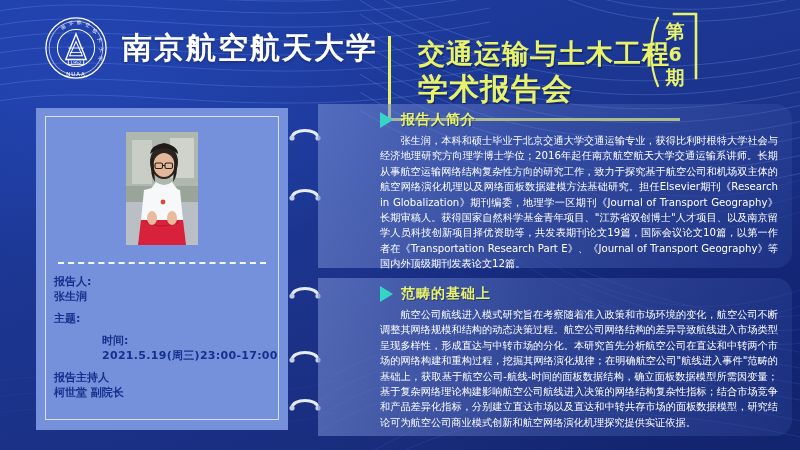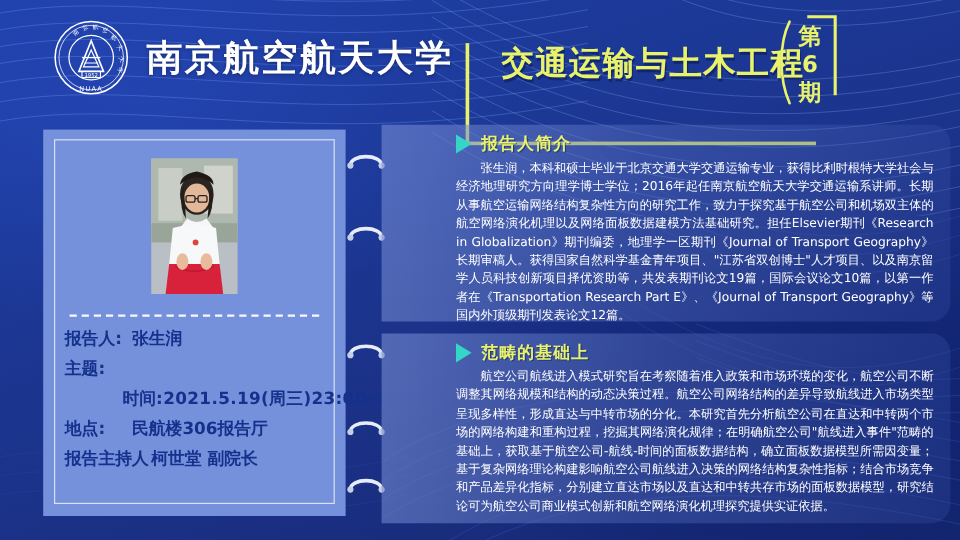--- a/index.html
+++ b/index.html
@@ -112,24 +112,25 @@
     opacity: .95;
   }
   .detail-list {
     position: absolute; left: 18px; right: 14px; top: 166px;
   }
   .detail-row {
     display: flex;
     align-items: baseline;
     margin-bottom: 7px;
     color: #14318c;
-    font-size: 14px;
+    font-size: 11px;
     font-weight: 700;
     white-space: nowrap;
     font-family: "DejaVu Sans", "Liberation Sans", sans-serif;
+    flex-direction: column;
   }
   .detail-label { width: 56px; flex: none; }
   .detail-label.wide { width: 72px; }
   .detail-value { flex: 1; }
   .detail-row.time .detail-label { width: 34px; margin-left: 48px; }
   .detail-row.time .detail-value { letter-spacing: .3px; }
 
   
   .binder {
     position: absolute; left: 288px; top: 108px;
@@ -266,20 +267,21 @@
           <text x="86" y="50" transform="rotate(66 86 50)">大</text>
           <text x="85" y="63" transform="rotate(82 85 63)">学</text>
         </g>
       </svg>
       <div class="uni-name">南京航空航天大学</div>
     </div>
 
     <div class="title-wrap">
       <div class="title-tick"></div>
       <div class="title-line title-l1">交通运输与土木工程</div>
+      <div class="title-line title-l2">学术报告会</div>
       <div class="title-rule"></div>
     </div>
 
     <div class="issue-badge">
       <svg width="78" height="84" viewBox="0 0 78 84">
         <path d="M14,10 C5,28 5,58 14,78" fill="none" stroke="#e8f36b" stroke-width="2.2" stroke-linecap="round"></path>
         <path d="M30,6 L52,6 L52,70" fill="none" stroke="#e8f36b" stroke-width="2.6" stroke-linecap="square"></path>
       </svg>
       <div class="issue-chars">
         <div>第</div>
@@ -325,24 +327,20 @@
         <span class="detail-value">张生润</span>
       </div>
       <div class="detail-row">
         <span class="detail-label">主题:</span>
       </div>
       <div class="detail-row time">
         <span class="detail-label">时间:</span>
         <span class="detail-value">2021.5.19(周三)23:00-17:00</span>
       </div>
       <div class="detail-row">
-        <span class="detail-label">地点:</span>
-        <span class="detail-value">民航楼306报告厅</span>
-      </div>
-      <div class="detail-row">
         <span class="detail-label wide">报告主持人</span>
         <span class="detail-value">柯世堂 副院长</span>
       </div>
     </div>
   </div>
 
   <div class="binder">
     <svg class="ring" style="top:18px" viewBox="0 0 34 16">
         <path d="M4,12 C4,2 30,2 30,12" fill="none" stroke="#e7ecf7" stroke-width="3" stroke-linecap="round"></path>
         <circle cx="4" cy="12" r="2.6" fill="#c5cfe4"></circle>

